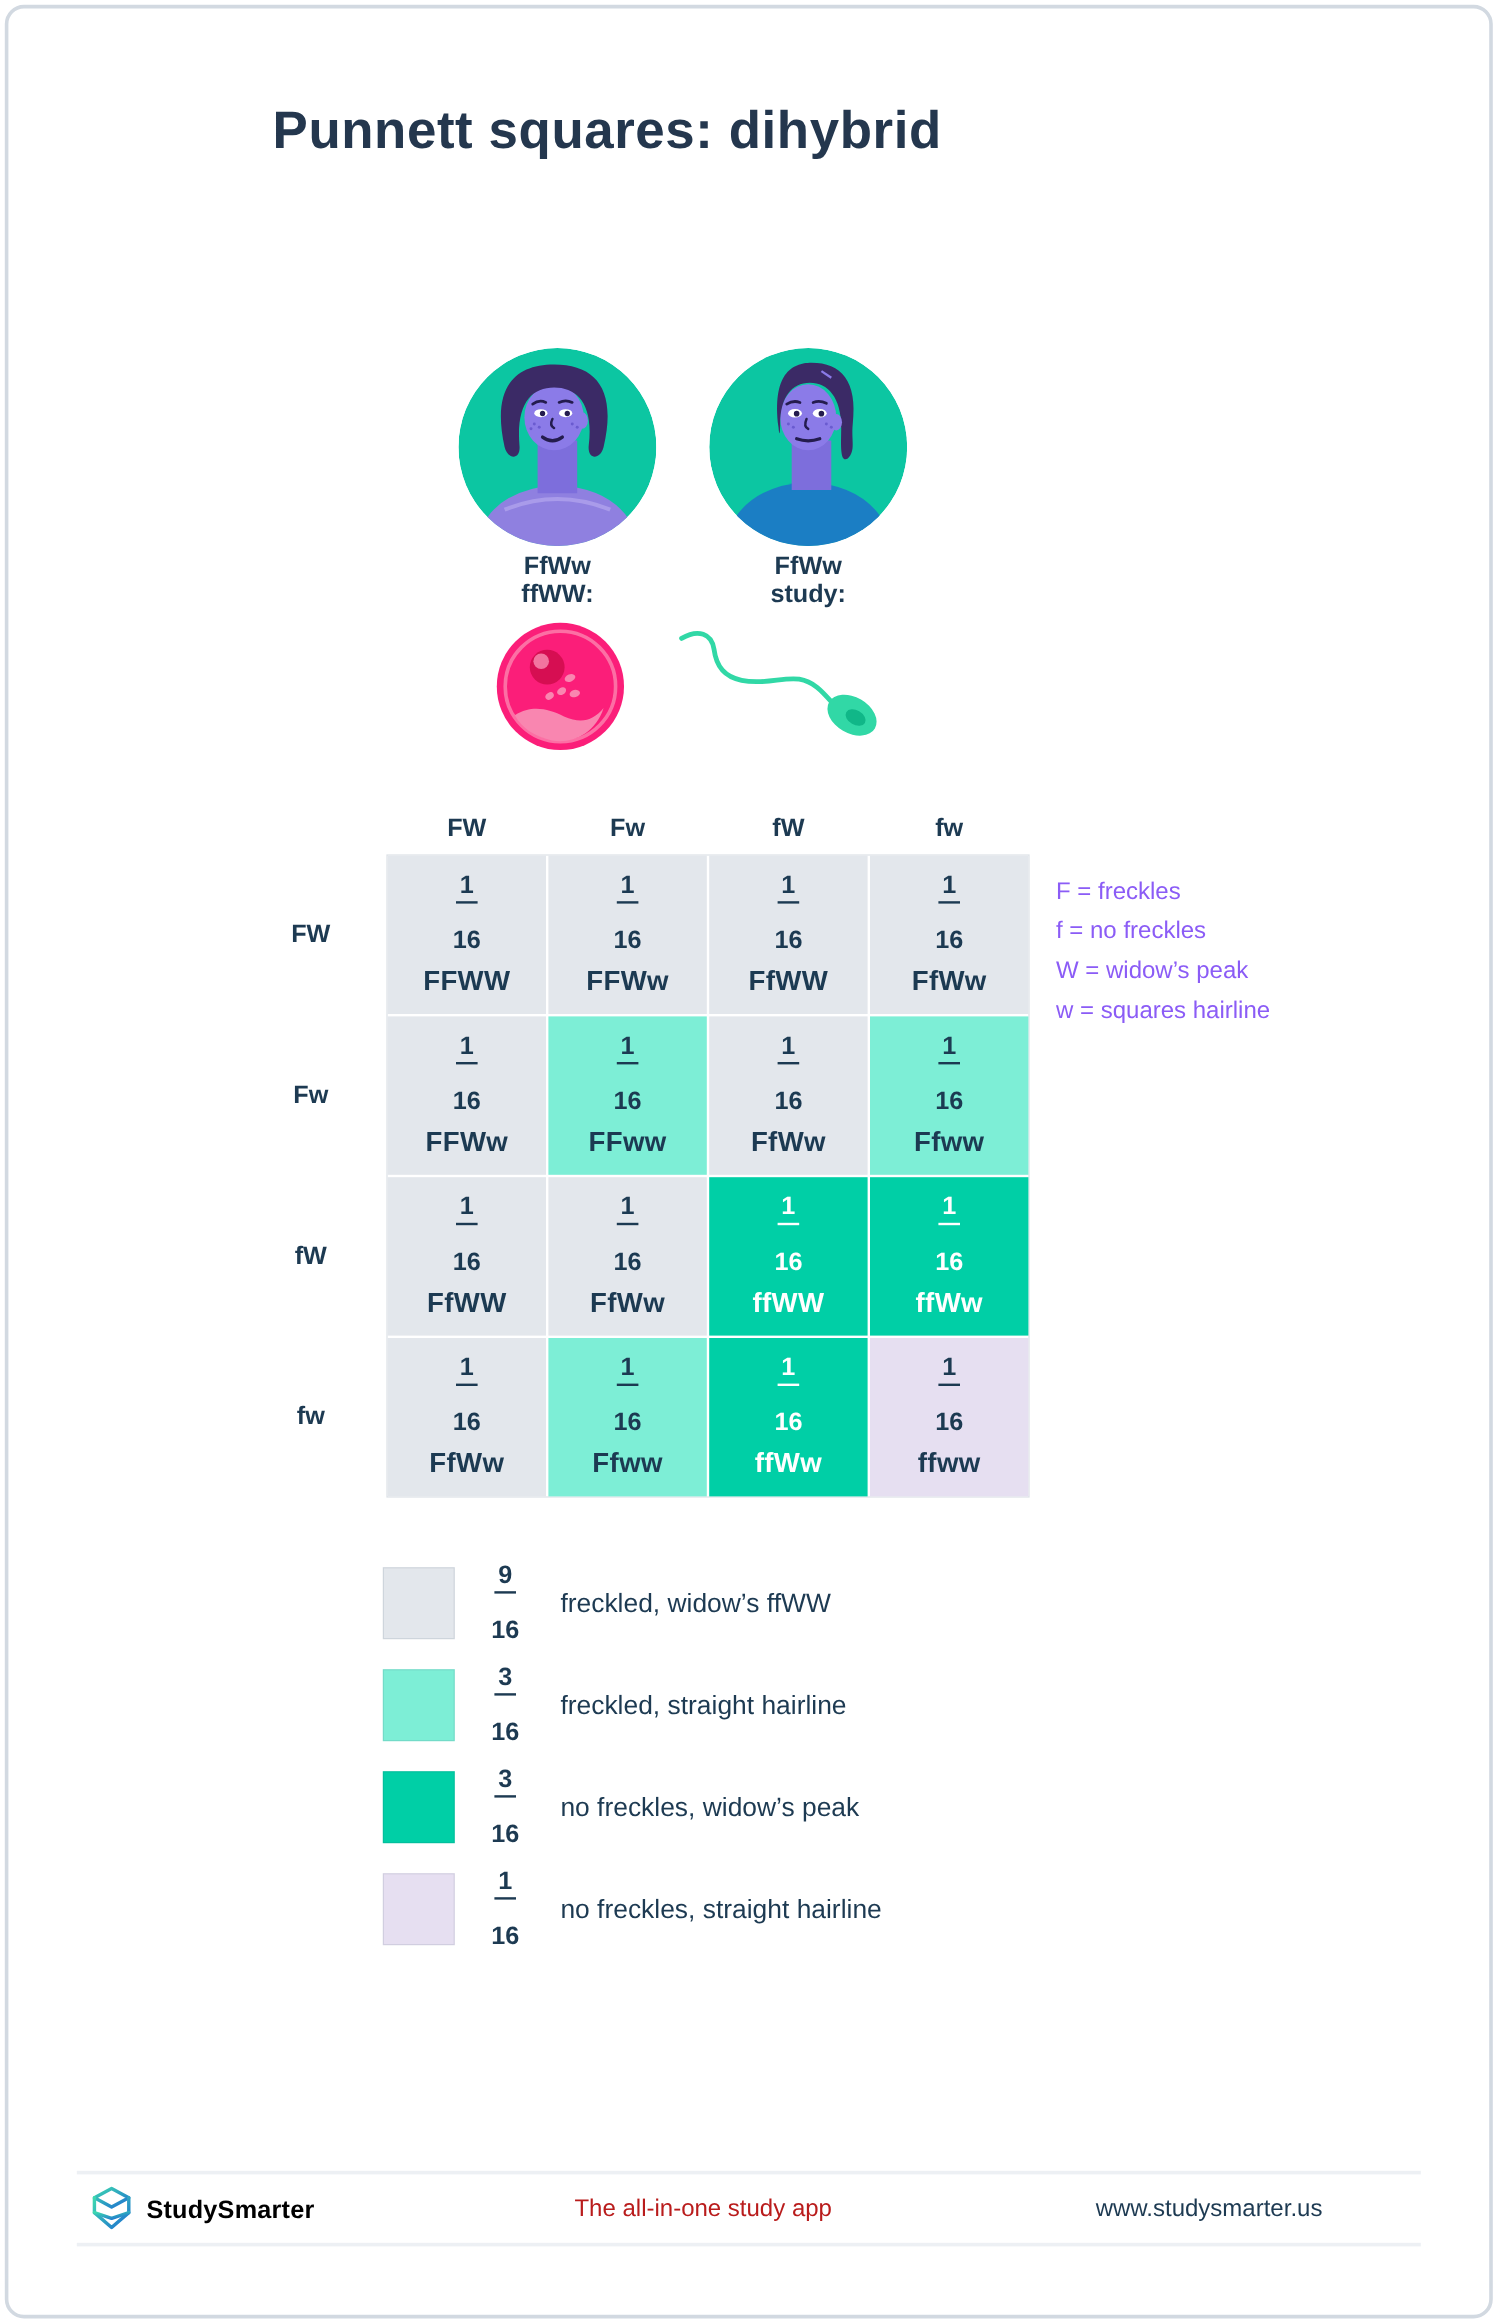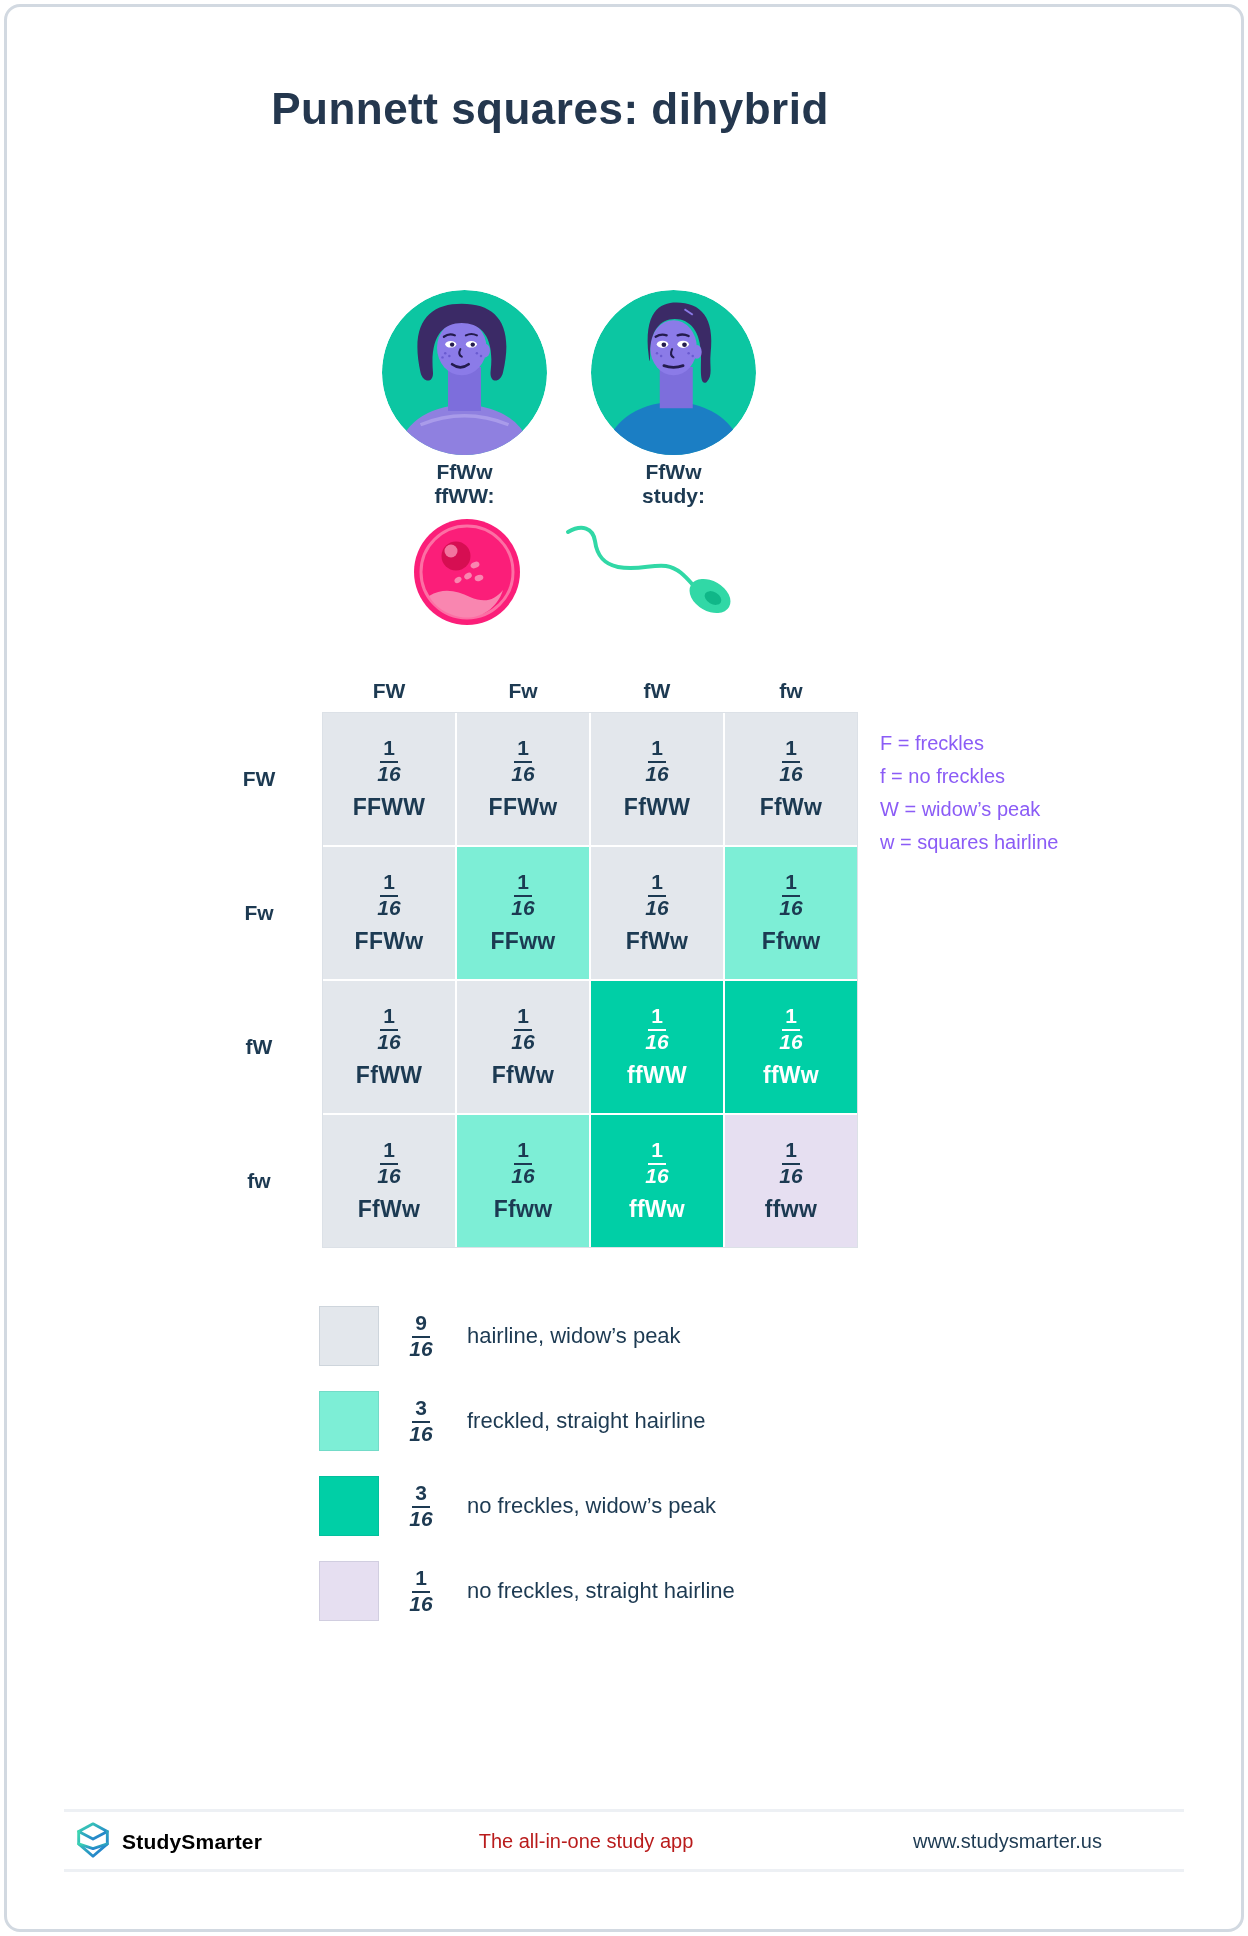--- a/index.html
+++ b/index.html
@@ -4,21 +4,21 @@
 <style>
   html,body{margin:0;padding:0;background:#fff;}
   body{
     position:relative;width:1248px;height:1936px;overflow:hidden;
     font-family:"Liberation Sans", sans-serif;color:#1D3A52;
   }
   .card-border{position:absolute;inset:4px;border:3px solid #D2D9E1;border-radius:16px;pointer-events:none;}
 
   .page-title{
     position:absolute;top:84px;left:0;width:1012px;margin:0;
-    text-align:center;font-size:44px;font-weight:700;color:#24374E;letter-spacing:.5px;padding-left:44px;
+    text-align:center;font-size:44px;font-weight:700;color:#24374E;letter-spacing:.5px;
   }
 
   
   .avatar{position:absolute;width:165px;height:165px;}
   .avatar.mother{left:382px;top:290px;}
   .avatar.father{left:591px;top:290px;}
   .parent-label{position:absolute;width:195px;text-align:center;font-weight:700;font-size:21px;line-height:24px;color:#1D3A52;}
   .parent-label.mother{left:367px;top:460px;}
   .parent-label.father{left:576px;top:460px;}
   .egg{position:absolute;left:412px;top:517px;width:110px;height:110px;}
@@ -42,21 +42,21 @@
   }
   .cell{display:flex;flex-direction:column;align-items:center;justify-content:center;gap:9px;}
   .cell.gray{background:#E3E7EC;color:#1C3A52;}
   .cell.mint{background:#7DEED6;color:#1C3A52;}
   .cell.teal{background:#00CFA6;color:#FFFFFF;}
   .cell.purple{background:#E6DFF1;color:#1C3A52;}
   .geno{font-weight:700;font-size:23px;letter-spacing:.3px;}
 
   .frac{display:inline-flex;flex-direction:column;align-items:center;font-weight:700;font-size:21px;line-height:1.05;}
   .frac .num{border-bottom:2.5px solid currentColor;padding:0 3px 2px;}
-  .frac .den{padding-top:0;font-style:italic;}
+  .frac .den{padding-top:20px;}
 
   
   .allele-key{position:absolute;left:880px;top:727px;font-size:20px;line-height:33px;color:#8b5cf6;}
 
   
   .legend{position:absolute;left:319px;top:1306px;}
   .legend-item{display:flex;align-items:center;height:60px;margin-bottom:25px;}
   .swatch{width:60px;height:60px;border:1px solid rgba(29,58,82,.10);box-sizing:border-box;flex:0 0 60px;}
   .swatch.gray{background:#E3E7EC;}
   .swatch.mint{background:#7DEED6;}
@@ -329,21 +329,21 @@
   </div>
 
 <div class="legend">
 
     <div class="legend-item">
       <span class="swatch gray"></span>
       <span class="frac">
         <span class="num">9</span>
         <span class="den">16</span>
       </span>
-      <span class="legend-label">hairline, widow’s peak</span>
+      <span class="legend-label">freckled, widow’s ffWW</span>
     </div>
 
     <div class="legend-item">
       <span class="swatch mint"></span>
       <span class="frac">
         <span class="num">3</span>
         <span class="den">16</span>
       </span>
       <span class="legend-label">freckled, straight hairline</span>
     </div>

